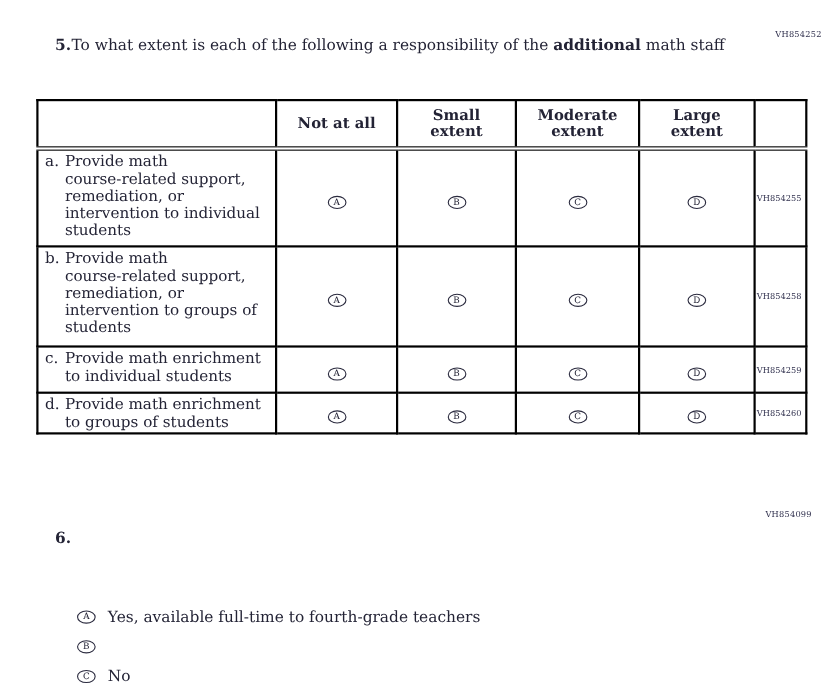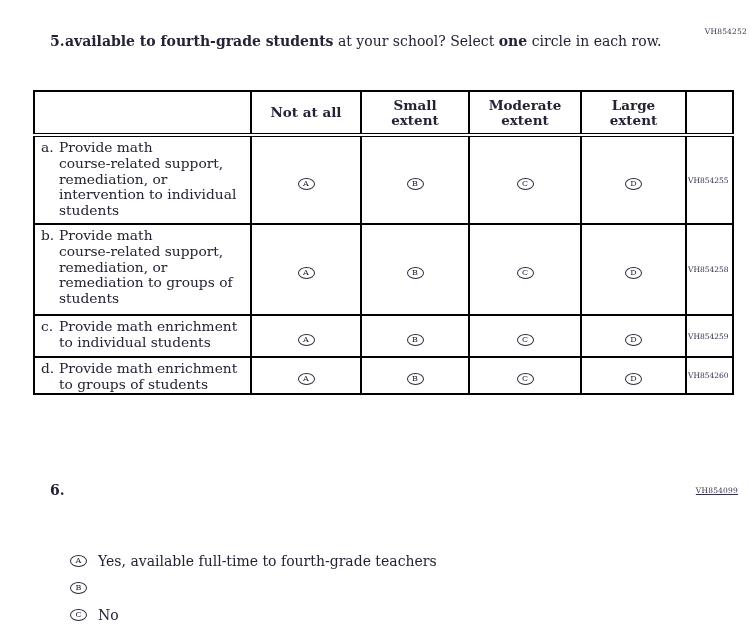--- a/index.html
+++ b/index.html
@@ -25,21 +25,21 @@
   #q6 { left: 50px; top: 481px; line-height: 18px; }
 
   
   .codetag {
     position: absolute;
     font-size: 7.5px;
     color: #32324f;
     letter-spacing: 0.2px;
   }
   #q5-code { right: 3px; top: 27px; }
-  #q6-code { right: 12px; top: 486px; text-decoration: underline; }
+  #q6-code { right: 12px; top: 463px; }
 
   
   table#resp-table {
     position: absolute;
     left: 33px;
     top: 90px;
     width: 699px;
     border-collapse: collapse;
     table-layout: fixed;
   }
@@ -125,21 +125,21 @@
 </style>
 </head>
 <body>
 
 <span id="q5-code" class="codetag">VH854252</span>
 <span id="q6-code" class="codetag">VH854099</span>
 
 <div id="q5" class="question">
   <span class="qnum">5.</span>
   <div>
-    <div class="qline"><span class="b">available to fourth-grade students</span><span> at your school? Select </span><span class="b">one</span><span> circle in each row.</span></div>
+    <div class="qline"><span>To what extent is each of the following a responsibility of the </span><span class="b">additional</span><span> math staff</span></div>
   </div>
 </div>
 
 <table id="resp-table">
   <colgroup>
     <col class="col-stub">
       <col class="col-na">
       <col class="col-se">
       <col class="col-me">
       <col class="col-le">
@@ -176,21 +176,21 @@
   </tr>
 
   <tr class="r-b">
     <td class="stub">
       <div class="stub-inner">
         <span class="stub-letter">b.</span>
         <span class="stub-lines">
           <span class="ln">Provide math</span>
           <span class="ln">course-related support,</span>
           <span class="ln">remediation, or</span>
-          <span class="ln">remediation to groups of</span>
+          <span class="ln">intervention to groups of</span>
           <span class="ln">students</span>
         </span>
       </div>
     </td>
     <td class="opt-cell"><span class="circ">A</span></td>
     <td class="opt-cell"><span class="circ">B</span></td>
     <td class="opt-cell"><span class="circ">C</span></td>
     <td class="opt-cell"><span class="circ">D</span></td>
     <td class="code-cell">VH854258</td>
   </tr>

